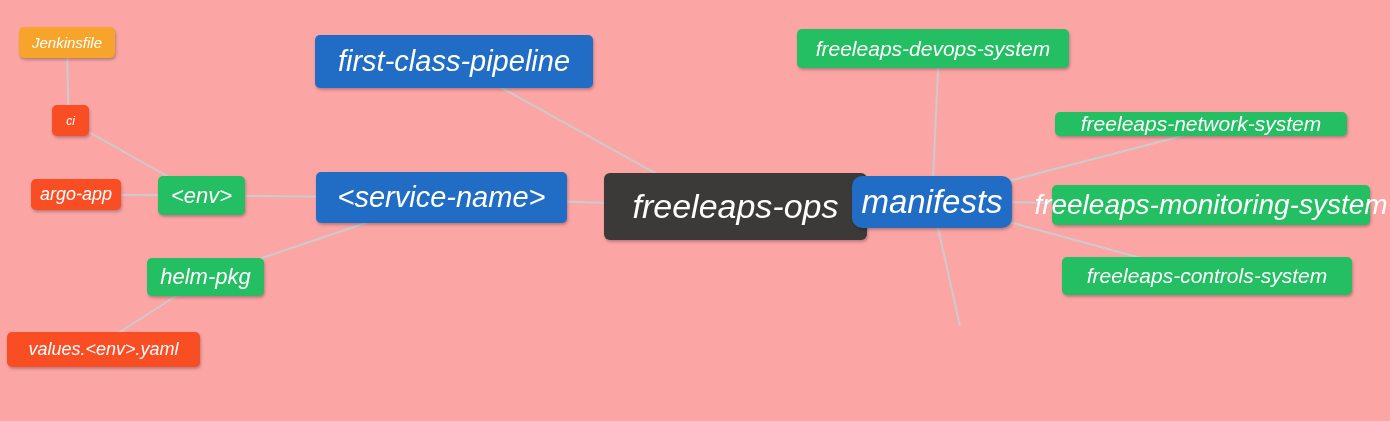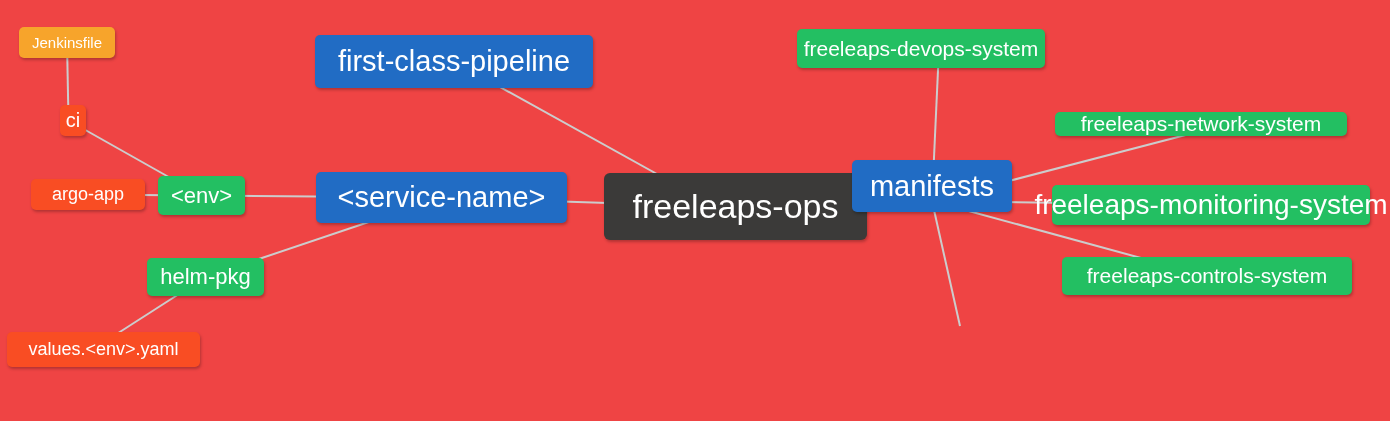--- a/index.html
+++ b/index.html
@@ -5,22 +5,23 @@
   html, body {
     margin: 0;
     padding: 0;
     background: #ffffff;
     font-family: "Liberation Sans", sans-serif;
   }
   #canvas {
     position: relative;
     width: 1390px;
     height: 421px;
-    background: #ef4444;
+    background: #fca5a5;
     overflow: hidden;
+    font-style: italic;
   }
   #edges {
     position: absolute;
     left: 0;
     top: 0;
   }
   .node {
     position: absolute;
     display: flex;
     align-items: center;
@@ -49,26 +50,26 @@
       <line x1="454" y1="61.5" x2="715.5" y2="206.5" stroke="#cccccc" stroke-width="2"></line>
       <line x1="441.5" y1="197.5" x2="715.5" y2="206.5" stroke="#cccccc" stroke-width="2"></line>
       <line x1="715.5" y1="206.5" x2="932" y2="201" stroke="#cccccc" stroke-width="2"></line>
       <line x1="932" y1="201" x2="939" y2="48.5" stroke="#cccccc" stroke-width="2"></line>
       <line x1="932" y1="201" x2="1201" y2="131" stroke="#cccccc" stroke-width="2"></line>
       <line x1="932" y1="201" x2="1211" y2="205" stroke="#cccccc" stroke-width="2"></line>
       <line x1="932" y1="201" x2="1207" y2="276" stroke="#cccccc" stroke-width="2"></line>
       <line x1="932" y1="201" x2="960" y2="326" stroke="#cccccc" stroke-width="2"></line>
     </svg>
 <div class="node orange" style="left: 19px; top: 27px; width: 96px; height: 31px; font-size: 15px; background: rgb(247, 164, 43); color: rgb(255, 255, 255);">Jenkinsfile</div>
-    <div class="node red" style="left: 52px; top: 105px; width: 26px; height: 31px; font-size: 20px; background: rgb(249, 77, 35); color: rgb(255, 255, 255); margin-left: 8px;">ci</div>
-    <div class="node red" style="left: 31px; top: 179px; width: 114px; height: 31px; font-size: 18px; background: rgb(249, 77, 35); color: rgb(255, 255, 255);">argo-app</div>
+    <div class="node red" style="left: 52px; top: 105px; width: 37px; height: 31px; font-size: 12px; background: rgb(249, 77, 35); color: rgb(255, 255, 255);">ci</div>
+    <div class="node red" style="left: 31px; top: 179px; width: 90px; height: 31px; font-size: 18px; background: rgb(249, 77, 35); color: rgb(255, 255, 255);">argo-app</div>
     <div class="node green" style="left: 158px; top: 176px; width: 87px; height: 39px; font-size: 22px; background: rgb(35, 191, 98); color: rgb(255, 255, 255);">&lt;env&gt;</div>
     <div class="node green" style="left: 147px; top: 258px; width: 117px; height: 38px; font-size: 22px; background: rgb(35, 191, 98); color: rgb(255, 255, 255);">helm-pkg</div>
     <div class="node red" style="left: 7px; top: 332px; width: 193px; height: 35px; font-size: 18px; background: rgb(249, 77, 35); color: rgb(255, 255, 255);">values.&lt;env&gt;.yaml</div>
     <div class="node blue" style="left: 316px; top: 172px; width: 251px; height: 51px; font-size: 29px; background: rgb(33, 108, 196); color: rgb(255, 255, 255);">&lt;service-name&gt;</div>
     <div class="node blue" style="left: 315px; top: 35px; width: 278px; height: 53px; font-size: 29px; background: rgb(33, 108, 196); color: rgb(255, 255, 255);">first-class-pipeline</div>
     <div class="node dark" style="left: 584px; top: 173px; width: 263px; height: 67px; font-size: 34px; background: rgb(59, 58, 57); color: rgb(255, 255, 255); margin-left: 20px;">freeleaps-ops</div>
-    <div class="node blue" style="left: 852px; top: 160px; width: 160px; height: 52px; font-size: 29px; background: rgb(33, 108, 196); color: rgb(255, 255, 255);">manifests</div>
-    <div class="node green" style="left: 797px; top: 29px; width: 248px; height: 39px; font-size: 21px; background: rgb(35, 191, 98); color: rgb(255, 255, 255);">freeleaps-devops-system</div>
+    <div class="node blue" style="left: 852px; top: 176px; width: 160px; height: 52px; font-size: 33px; background: rgb(33, 108, 196); color: rgb(255, 255, 255); border-radius: 10px;">manifests</div>
+    <div class="node green" style="left: 797px; top: 29px; width: 272px; height: 39px; font-size: 21px; background: rgb(35, 191, 98); color: rgb(255, 255, 255);">freeleaps-devops-system</div>
     <div class="node green" style="left: 1055px; top: 112px; width: 292px; height: 24px; font-size: 21px; background: rgb(35, 191, 98); color: rgb(255, 255, 255);">freeleaps-network-system</div>
     <div class="node green" style="left: 1052px; top: 185px; width: 318px; height: 40px; font-size: 28px; background: rgb(35, 191, 98); color: rgb(255, 255, 255);">freeleaps-monitoring-system</div>
     <div class="node green" style="left: 1062px; top: 257px; width: 290px; height: 38px; font-size: 21px; background: rgb(35, 191, 98); color: rgb(255, 255, 255);">freeleaps-controls-system</div>
   </div>
 
 </body></html>

